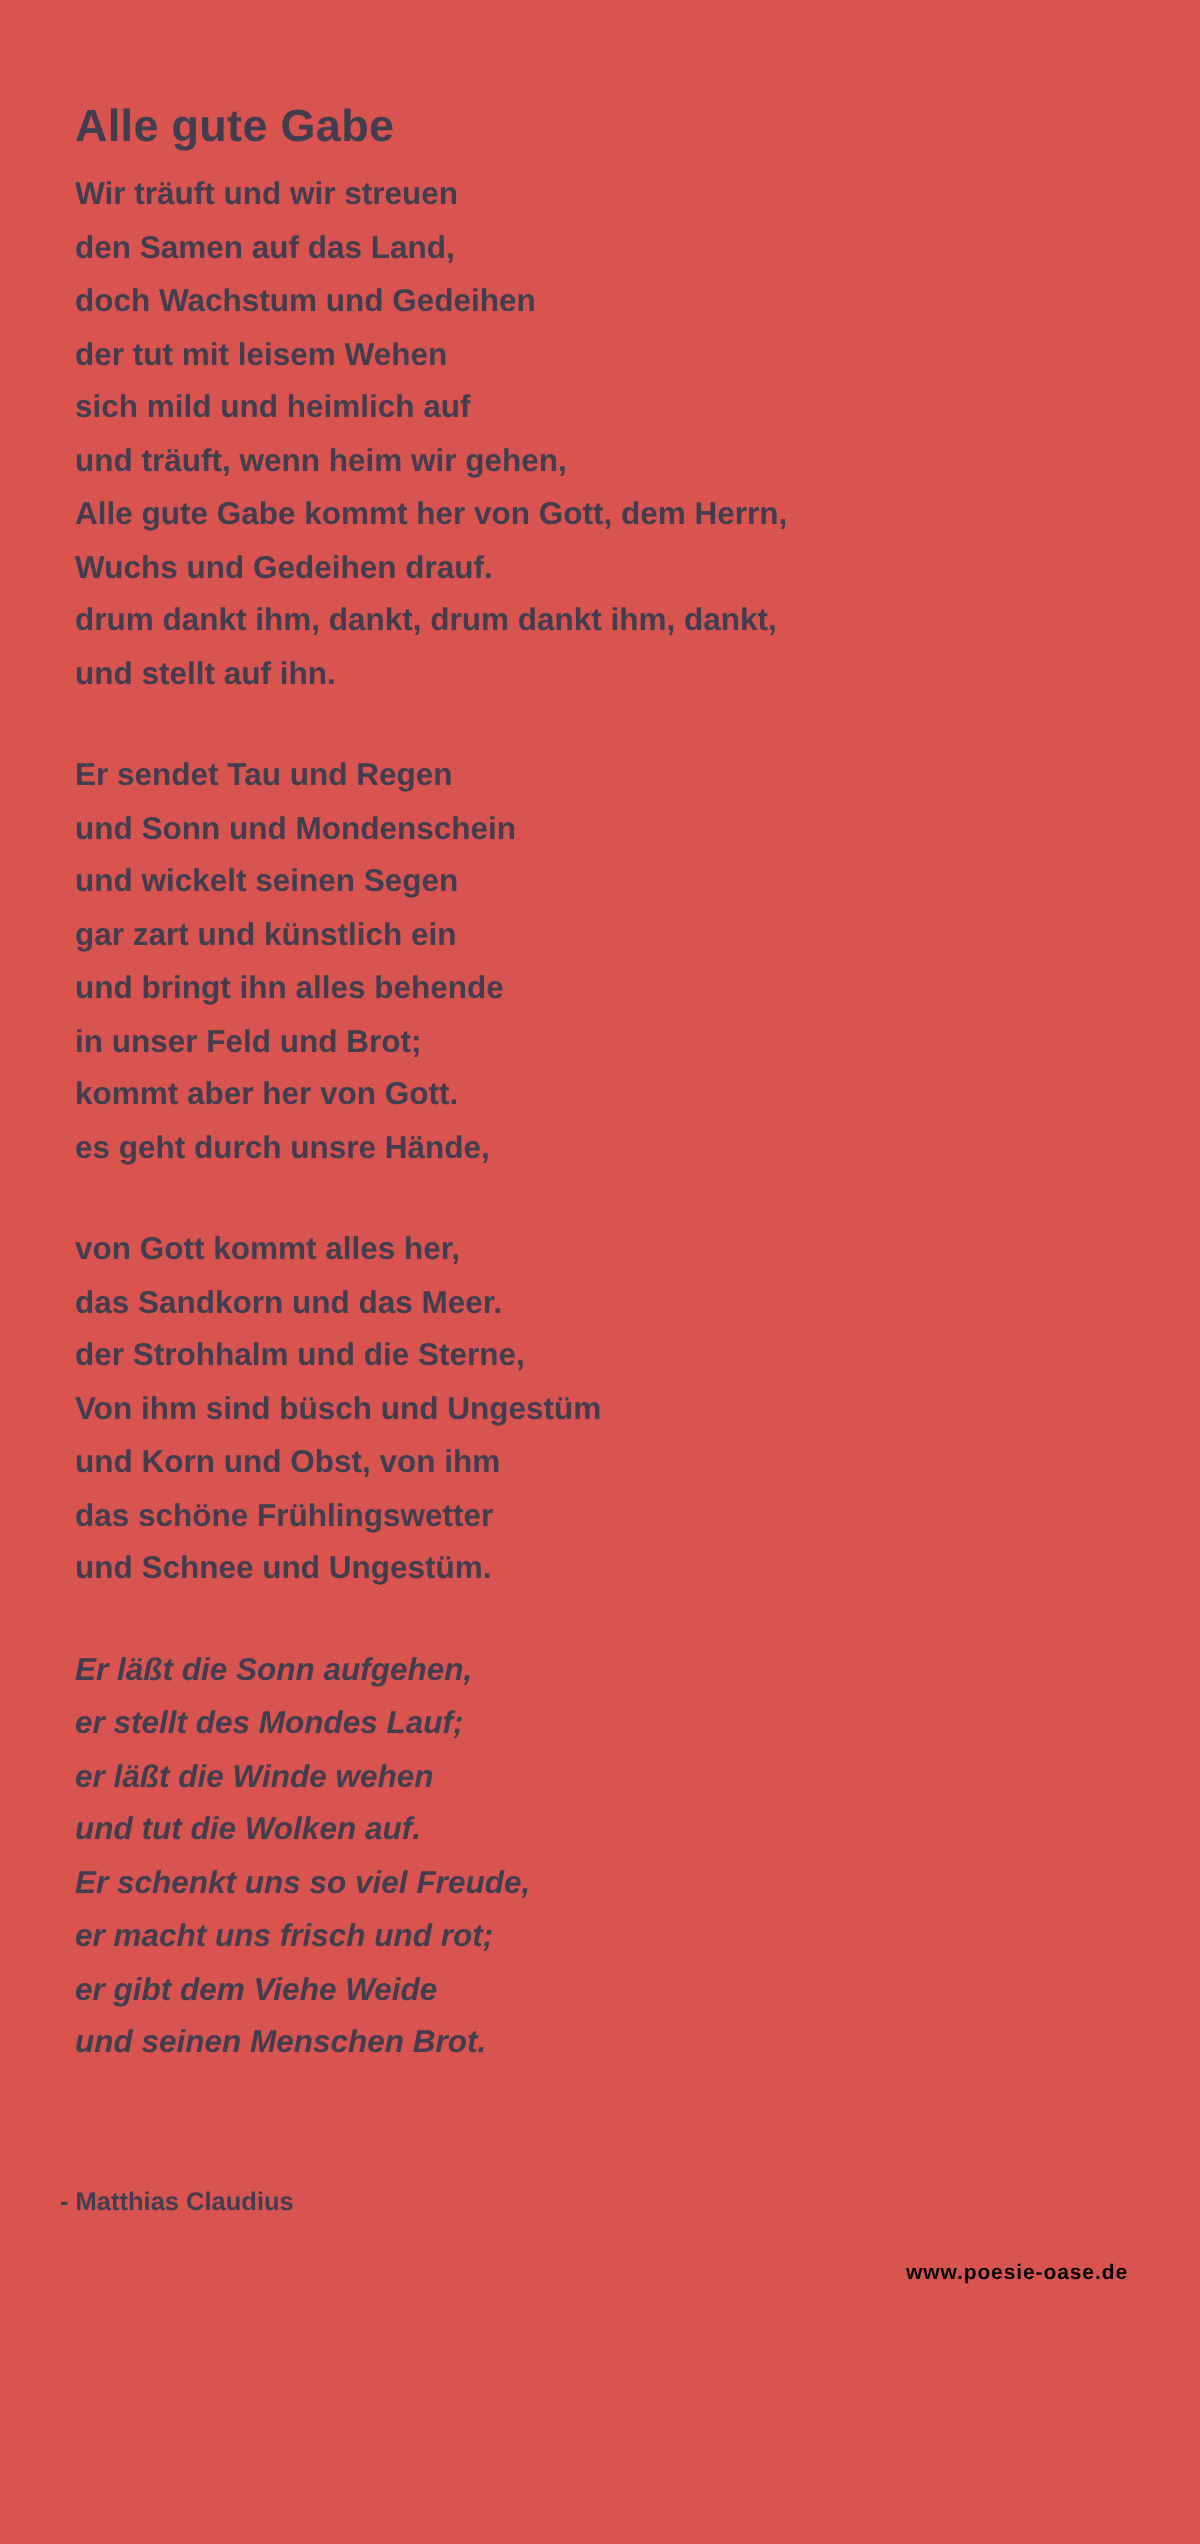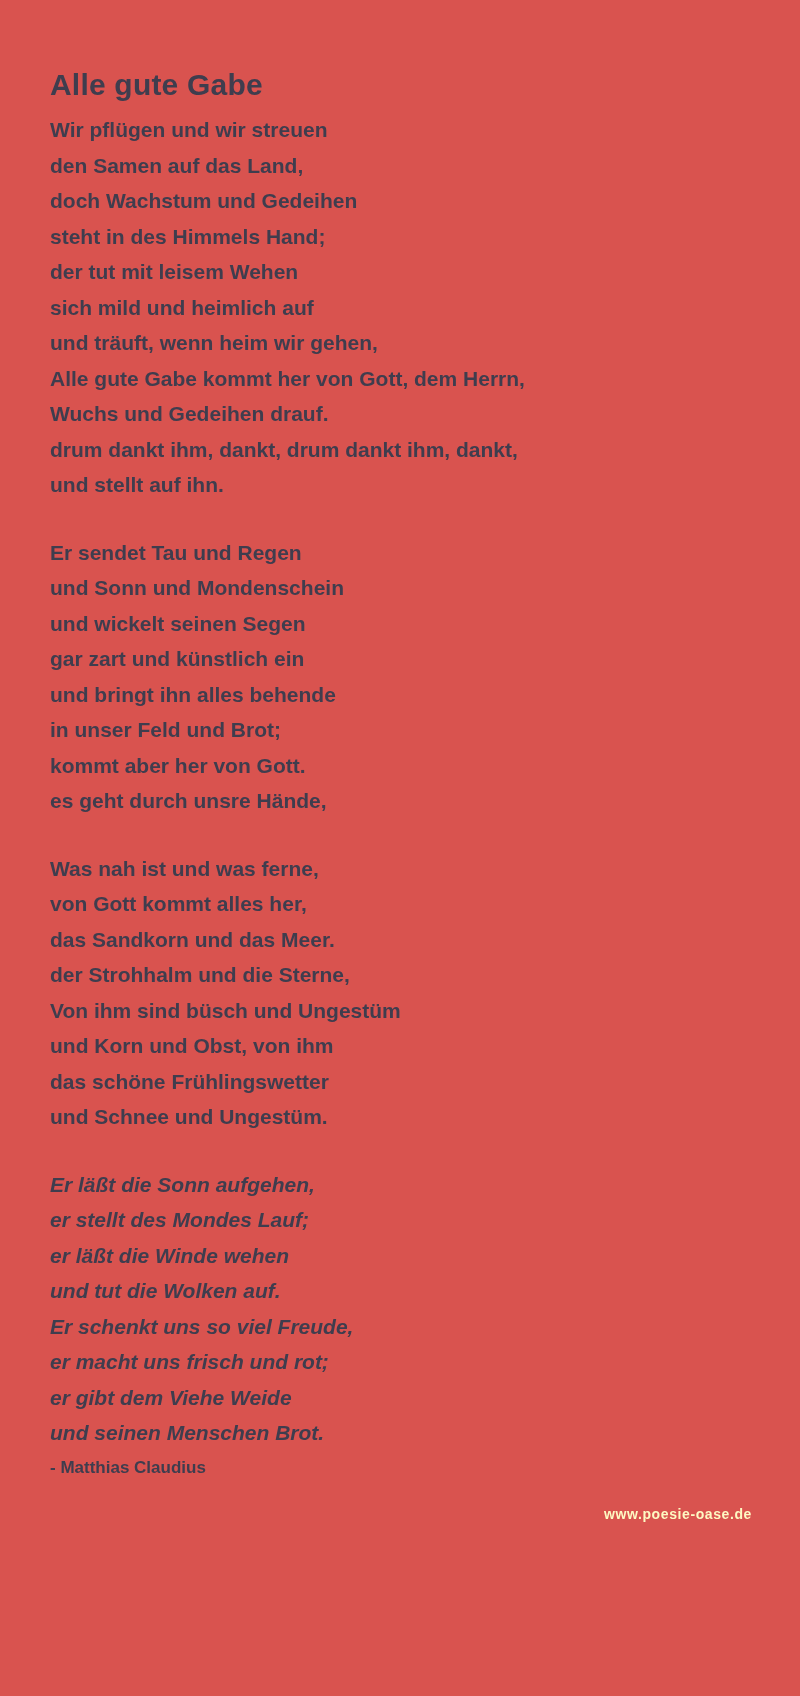--- a/index.html
+++ b/index.html
@@ -45,50 +45,49 @@
   }
   .line {
     font-size: 21px;
     line-height: 35.5px;
     color: #3f3d4e;
     font-weight: bold;
     white-space: pre;
   }
   .author {
     position: absolute;
-    left: 50px;
+    left: 40px;
     top: 1458px;
     font-size: 17px;
     font-weight: bold;
     color: #3f3d4e;
   }
   .site-credit {
     position: absolute;
     right: 48px;
     top: 1506px;
     font-size: 14px;
     font-weight: bold;
-    color: #fef9c3;
+    color: #000000;
     letter-spacing: 0.6px;
   }
 </style>
 </head>
 <body>
 
 <div class="page">
 
   <h1 class="poem-title">Alle gute Gabe</h1>
 
   <div class="poem-body">
 
     <div class="stanza">
-      <div class="line">Wir pflügen und wir streuen</div>
+      <div class="line">Wir träuft und wir streuen</div>
       <div class="line">den Samen auf das Land,</div>
       <div class="line">doch Wachstum und Gedeihen</div>
-      <div class="line">steht in des Himmels Hand;</div>
       <div class="line">der tut mit leisem Wehen</div>
       <div class="line">sich mild und heimlich auf</div>
       <div class="line">und träuft, wenn heim wir gehen,</div>
       <div class="line">Alle gute Gabe kommt her von Gott, dem Herrn,</div>
       <div class="line">Wuchs und Gedeihen drauf.</div>
       <div class="line">drum dankt ihm, dankt, drum dankt ihm, dankt,</div>
       <div class="line">und stellt auf ihn.</div>
     </div>
 
     <div class="stanza">
@@ -96,21 +95,20 @@
       <div class="line">und Sonn und Mondenschein</div>
       <div class="line">und wickelt seinen Segen</div>
       <div class="line">gar zart und künstlich ein</div>
       <div class="line">und bringt ihn alles behende</div>
       <div class="line">in unser Feld und Brot;</div>
       <div class="line">kommt aber her von Gott.</div>
       <div class="line">es geht durch unsre Hände,</div>
     </div>
 
     <div class="stanza">
-      <div class="line">Was nah ist und was ferne,</div>
       <div class="line">von Gott kommt alles her,</div>
       <div class="line">das Sandkorn und das Meer.</div>
       <div class="line">der Strohhalm und die Sterne,</div>
       <div class="line">Von ihm sind büsch und Ungestüm</div>
       <div class="line">und Korn und Obst, von ihm</div>
       <div class="line">das schöne Frühlingswetter</div>
       <div class="line">und Schnee und Ungestüm.</div>
     </div>
 
     <div class="stanza">

